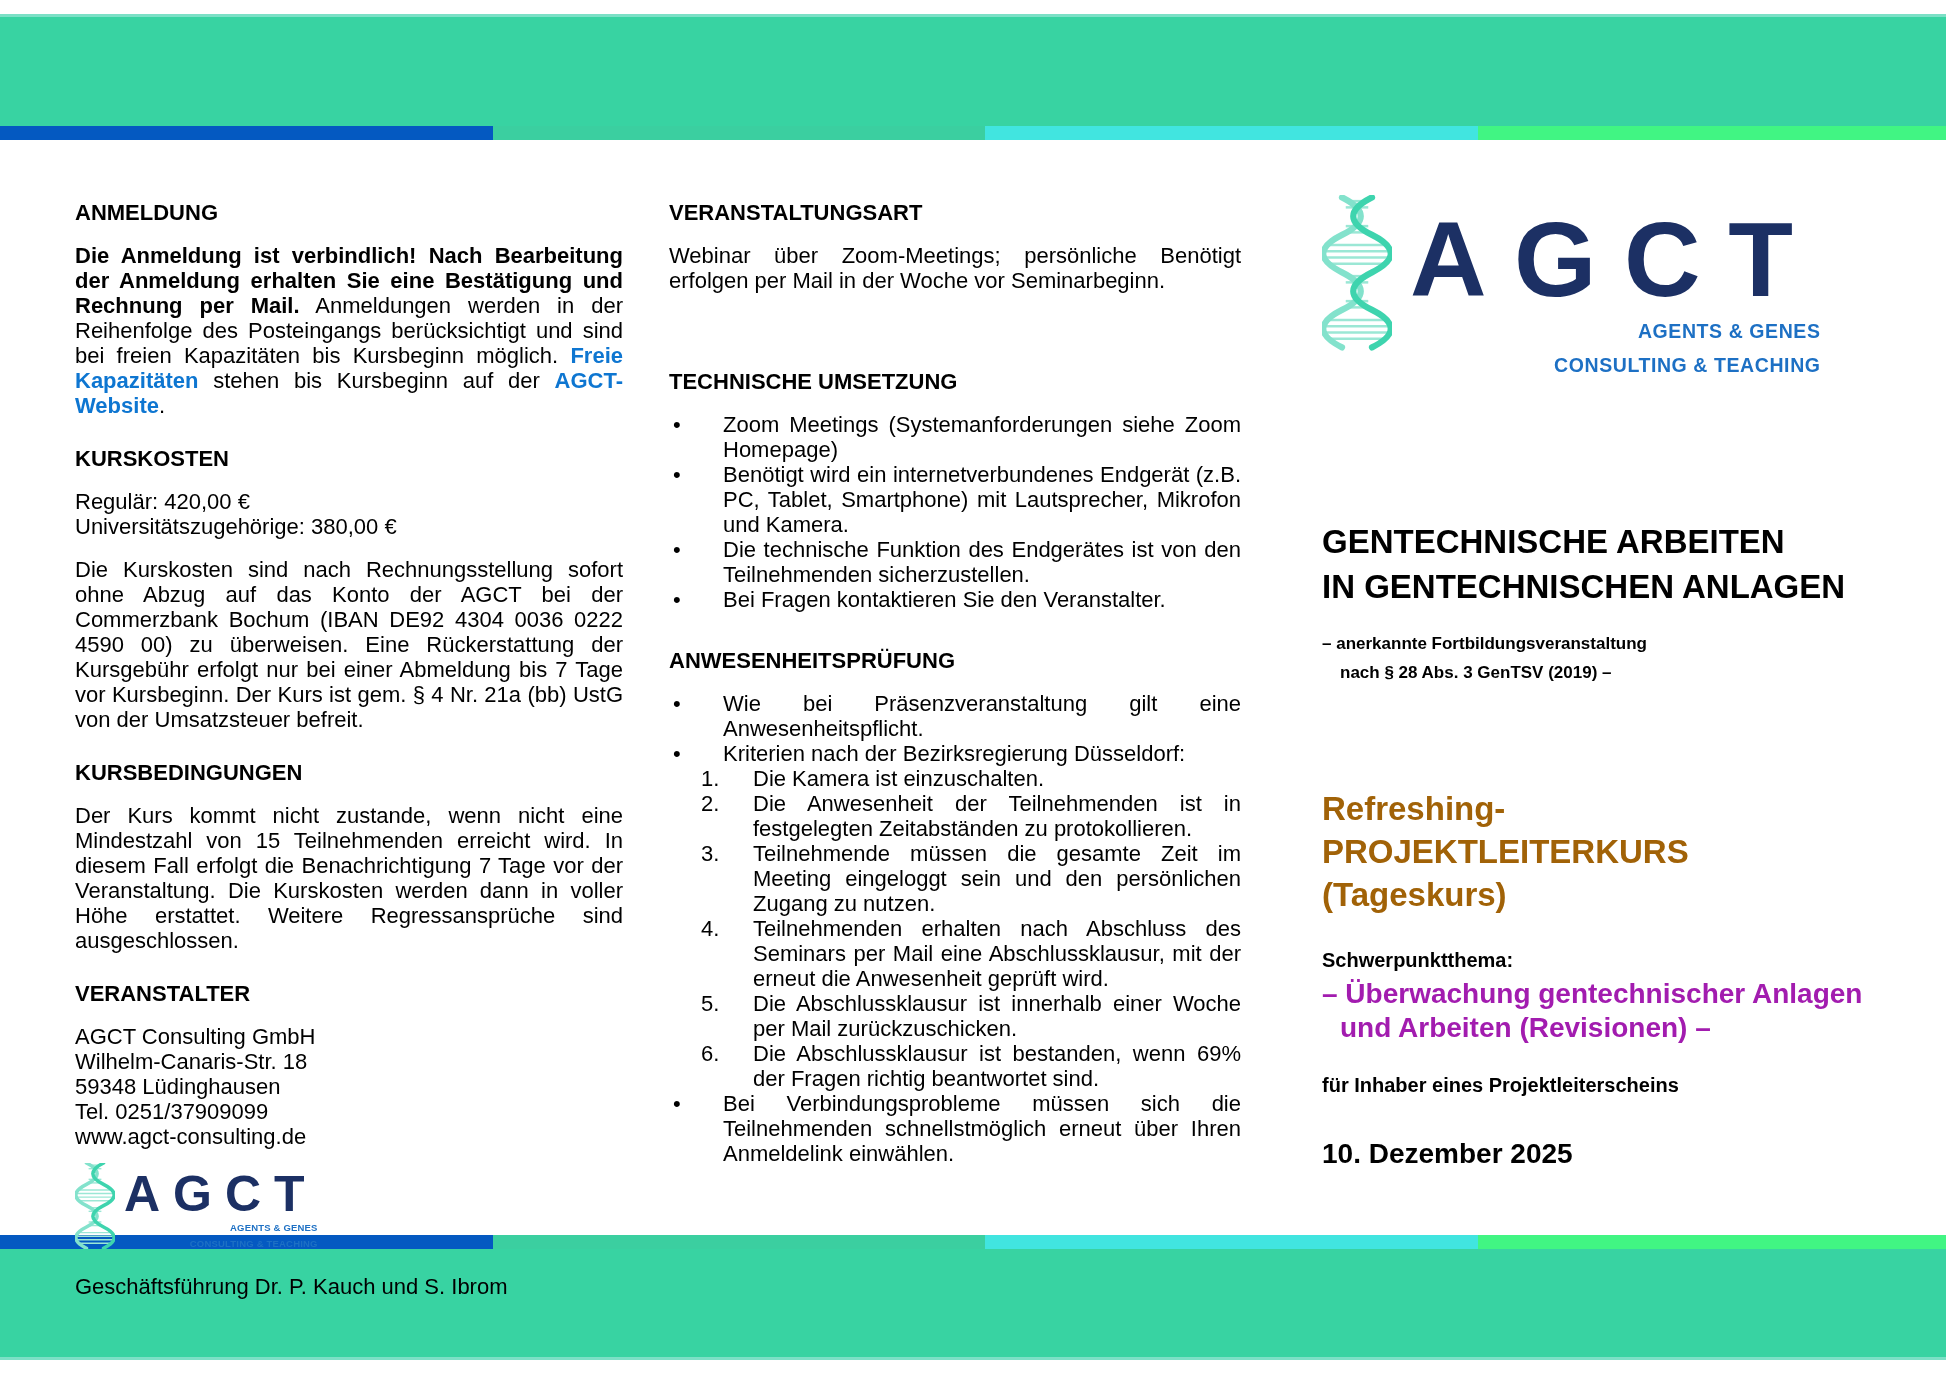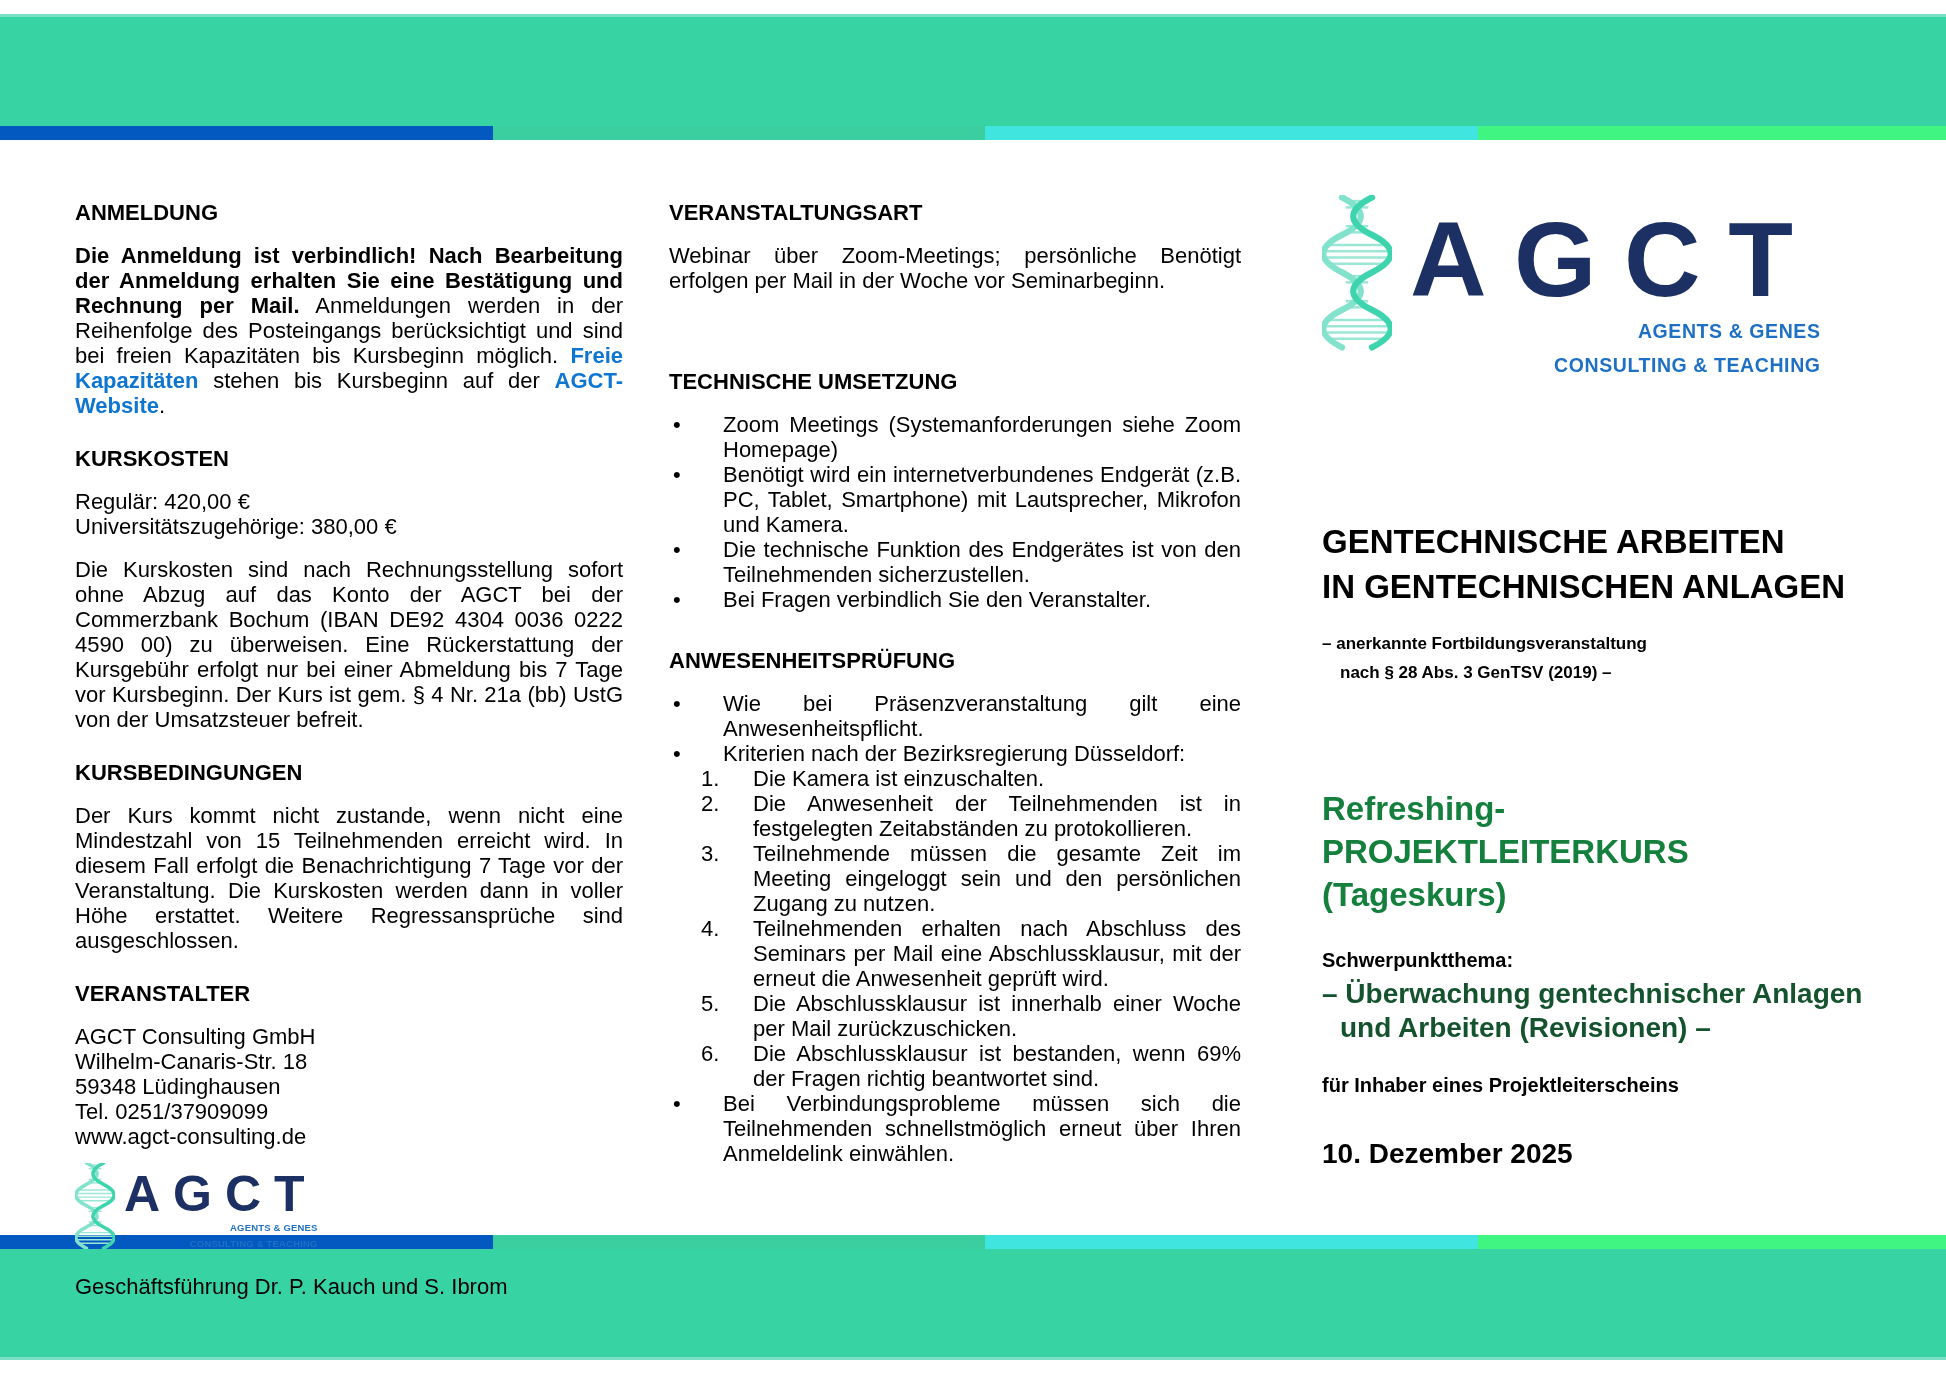--- a/index.html
+++ b/index.html
@@ -51,23 +51,23 @@
   .logo-small { margin-top:14px; }
   .logo-small .acr { font-size:50px; line-height:48px; }
   .logo-small .logo-text { margin:7px 0 0 9px; }
   .logo-small .logo-sub { font-size:9.5px; line-height:12px; margin-top:4px; letter-spacing:.02em; }
   .c1-footer { margin-top:24px; }
 
   
   .c3-title  { margin-top:142px; font-size:33px; line-height:45px; font-weight:700; }
   .c3-sub    { margin-top:20px;  font-size:17px; line-height:29px; font-weight:700; }
   .ind       { padding-left:18px; }
-  .c3-course { margin-top:100px; font-size:33px; line-height:43px; font-weight:700; color:#15803d; }
+  .c3-course { margin-top:100px; font-size:33px; line-height:43px; font-weight:700; color:#a16207; }
   .c3-label  { margin-top:30px;  font-size:20px; line-height:29px; font-weight:700; }
-  .c3-focus  { margin-top:2px;   font-size:28px; line-height:34px; font-weight:700; color:#14532d; }
+  .c3-focus  { margin-top:2px;   font-size:28px; line-height:34px; font-weight:700; color:#a21caf; }
   .c3-aud    { margin-top:26px;  font-size:20px; line-height:29px; font-weight:700; }
   .c3-event  { margin-top:34px;  font-size:28px; line-height:39px; font-weight:700; }
 </style>
 </head>
 <body>
 
 <svg width="0" height="0" style="position:absolute" aria-hidden="true">
   <defs>
     <g id="helix">
       <g stroke="#9be7d5" stroke-width="2">
@@ -158,21 +158,21 @@
       <div class="bitem">
         <span class="bmark">•</span>
         <span class="btext">Benötigt wird ein internetverbundenes Endgerät (z.B. PC, Tablet, Smartphone) mit Lautsprecher, Mikrofon und Kamera.</span>
       </div>
       <div class="bitem">
         <span class="bmark">•</span>
         <span class="btext">Die technische Funktion des Endgerätes ist von den Teilnehmenden sicherzustellen.</span>
       </div>
       <div class="bitem">
         <span class="bmark">•</span>
-        <span class="btext">Bei Fragen verbindlich Sie den Veranstalter.</span>
+        <span class="btext">Bei Fragen kontaktieren Sie den Veranstalter.</span>
       </div>
     </div>
 
     <div class="h c2-anw">ANWESENHEITSPRÜFUNG</div>
     <div class="blist">
       <div class="bitem">
         <span class="bmark">•</span>
         <span class="btext">Wie bei Präsenzveranstaltung gilt eine Anwesenheitspflicht.</span>
       </div>
       <div class="bitem">

